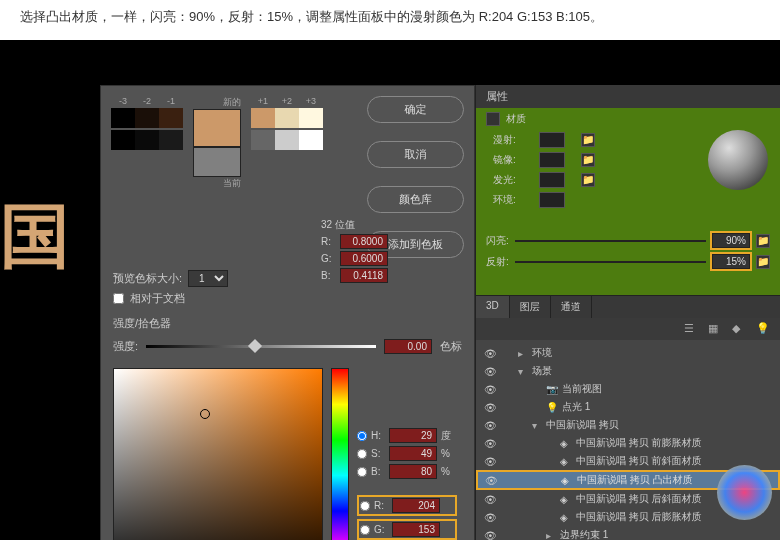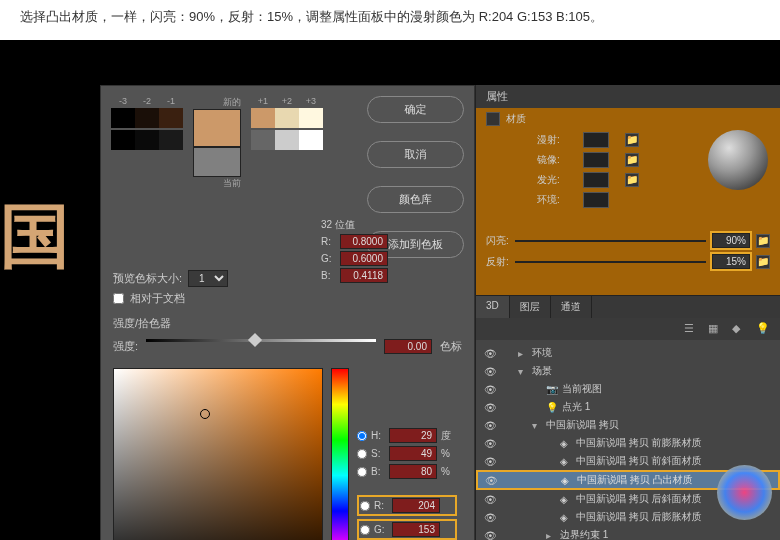--- a/index.html
+++ b/index.html
@@ -23,41 +23,41 @@
 .cp-row { display: flex; align-items: center; padding: 2px 12px; gap: 6px; }
 .sel { background: #3a3a3a; border: 1px solid #222; color: #ddd; padding: 1px 6px; font-size: 10px; }
 .num-input { background: #7f1d1d; border: 1px solid #222; color: #ddd; padding: 1px 4px; font-size: 10px; width: 48px; text-align: right; }
 .cb { width: 11px; height: 11px; }
 
 .bits-section { position: absolute; left: 220px; top: 132px; font-size: 10px; }
 .bits-row { display: flex; align-items: center; gap: 4px; margin: 2px 0; }
 .bits-lbl { width: 15px; }
 
 .sat-label { padding: 8px 12px 4px; font-size: 11px; }
-.slider-row { display: flex; align-items: flex-start; padding: 4px 12px; gap: 8px; }
+.slider-row { display: flex; align-items: center; padding: 4px 12px; gap: 8px; }
 .slider { flex: 1; height: 3px; background: linear-gradient(90deg, #000, #fff); position: relative; }
 .slider-thumb { position: absolute; top: -4px; width: 10px; height: 10px; background: #ccc; transform: rotate(45deg); }
 
 .color-field-area { display: flex; padding: 10px 12px; gap: 8px; }
 .color-field { width: 210px; height: 215px; background: linear-gradient(to bottom, transparent, #000), linear-gradient(to right, #fff, hsl(29,100%,50%)); position: relative; border: 1px solid #222; }
 .field-cursor { position: absolute; width: 10px; height: 10px; border: 1px solid #000; border-radius: 50%; left: 86px; top: 40px; }
 .hue-strip { width: 18px; height: 215px; background: linear-gradient(to bottom, #f00, #ff0, #0f0, #0ff, #00f, #f0f, #f00); border: 1px solid #222; }
 
 .hsb-inputs { display: flex; flex-direction: column; gap: 3px; padding-top: 60px; }
 .hsb-row { display: flex; align-items: center; gap: 4px; }
 .radio { width: 10px; height: 10px; }
 .hsb-lbl { width: 14px; font-size: 10px; }
 .unit { width: 16px; font-size: 10px; }
 .hl-box { border: 2px solid #e8a828; padding: 1px; }
 
-.props-panel { position: absolute; left: 475px; top: 45px; right: 0; height: 235px; background: #a16207; color: #ccc; font-size: 11px; border-left: 1px solid #222; }
+.props-panel { position: absolute; left: 475px; top: 45px; right: 0; height: 235px; background: #4d7c0f; color: #ccc; font-size: 11px; border-left: 1px solid #222; }
 .panel-title { background: #383838; padding: 4px 10px; font-size: 11px; display: flex; align-items: center; gap: 8px; }
 .panel-sub { padding: 4px 10px; display: flex; align-items: center; gap: 6px; font-size: 10px; }
 .tiny-icon { width: 14px; height: 14px; background: #333; border: 1px solid #555; display: inline-block; }
-.mat-row { display: flex; align-items: center; padding: 2px 17px; gap: 16px; font-size: 10px; margin-left: 44px; }
+.mat-row { display: flex; align-items: center; padding: 2px 17px; gap: 16px; font-size: 10px; }
 .mat-lbl { width: 30px; }
 .mat-box { width: 26px; height: 16px; background: #222; border: 1px solid #555; }
 .sphere { position: absolute; right: 12px; top: 45px; width: 60px; height: 60px; border-radius: 50%; background: radial-gradient(circle at 35% 30%, #ddd, #999 40%, #444 80%); }
 .prop-slider { display: flex; align-items: center; padding: 3px 10px; gap: 6px; font-size: 10px; }
 .prop-slider-track { flex: 1; height: 2px; background: #222; position: relative; }
 .pct-input { width: 38px; background: #333; border: 1px solid #222; color: #ddd; font-size: 10px; padding: 1px 3px; text-align: right; }
 .hl { outline: 2px solid #e8a828; }
 
 .layers-panel { position: absolute; left: 475px; top: 255px; right: 0; bottom: 0; background: #454545; color: #ccc; font-size: 10px; border-left: 1px solid #222; border-top: 1px solid #222; }
 .tabs { display: flex; background: #383838; }

